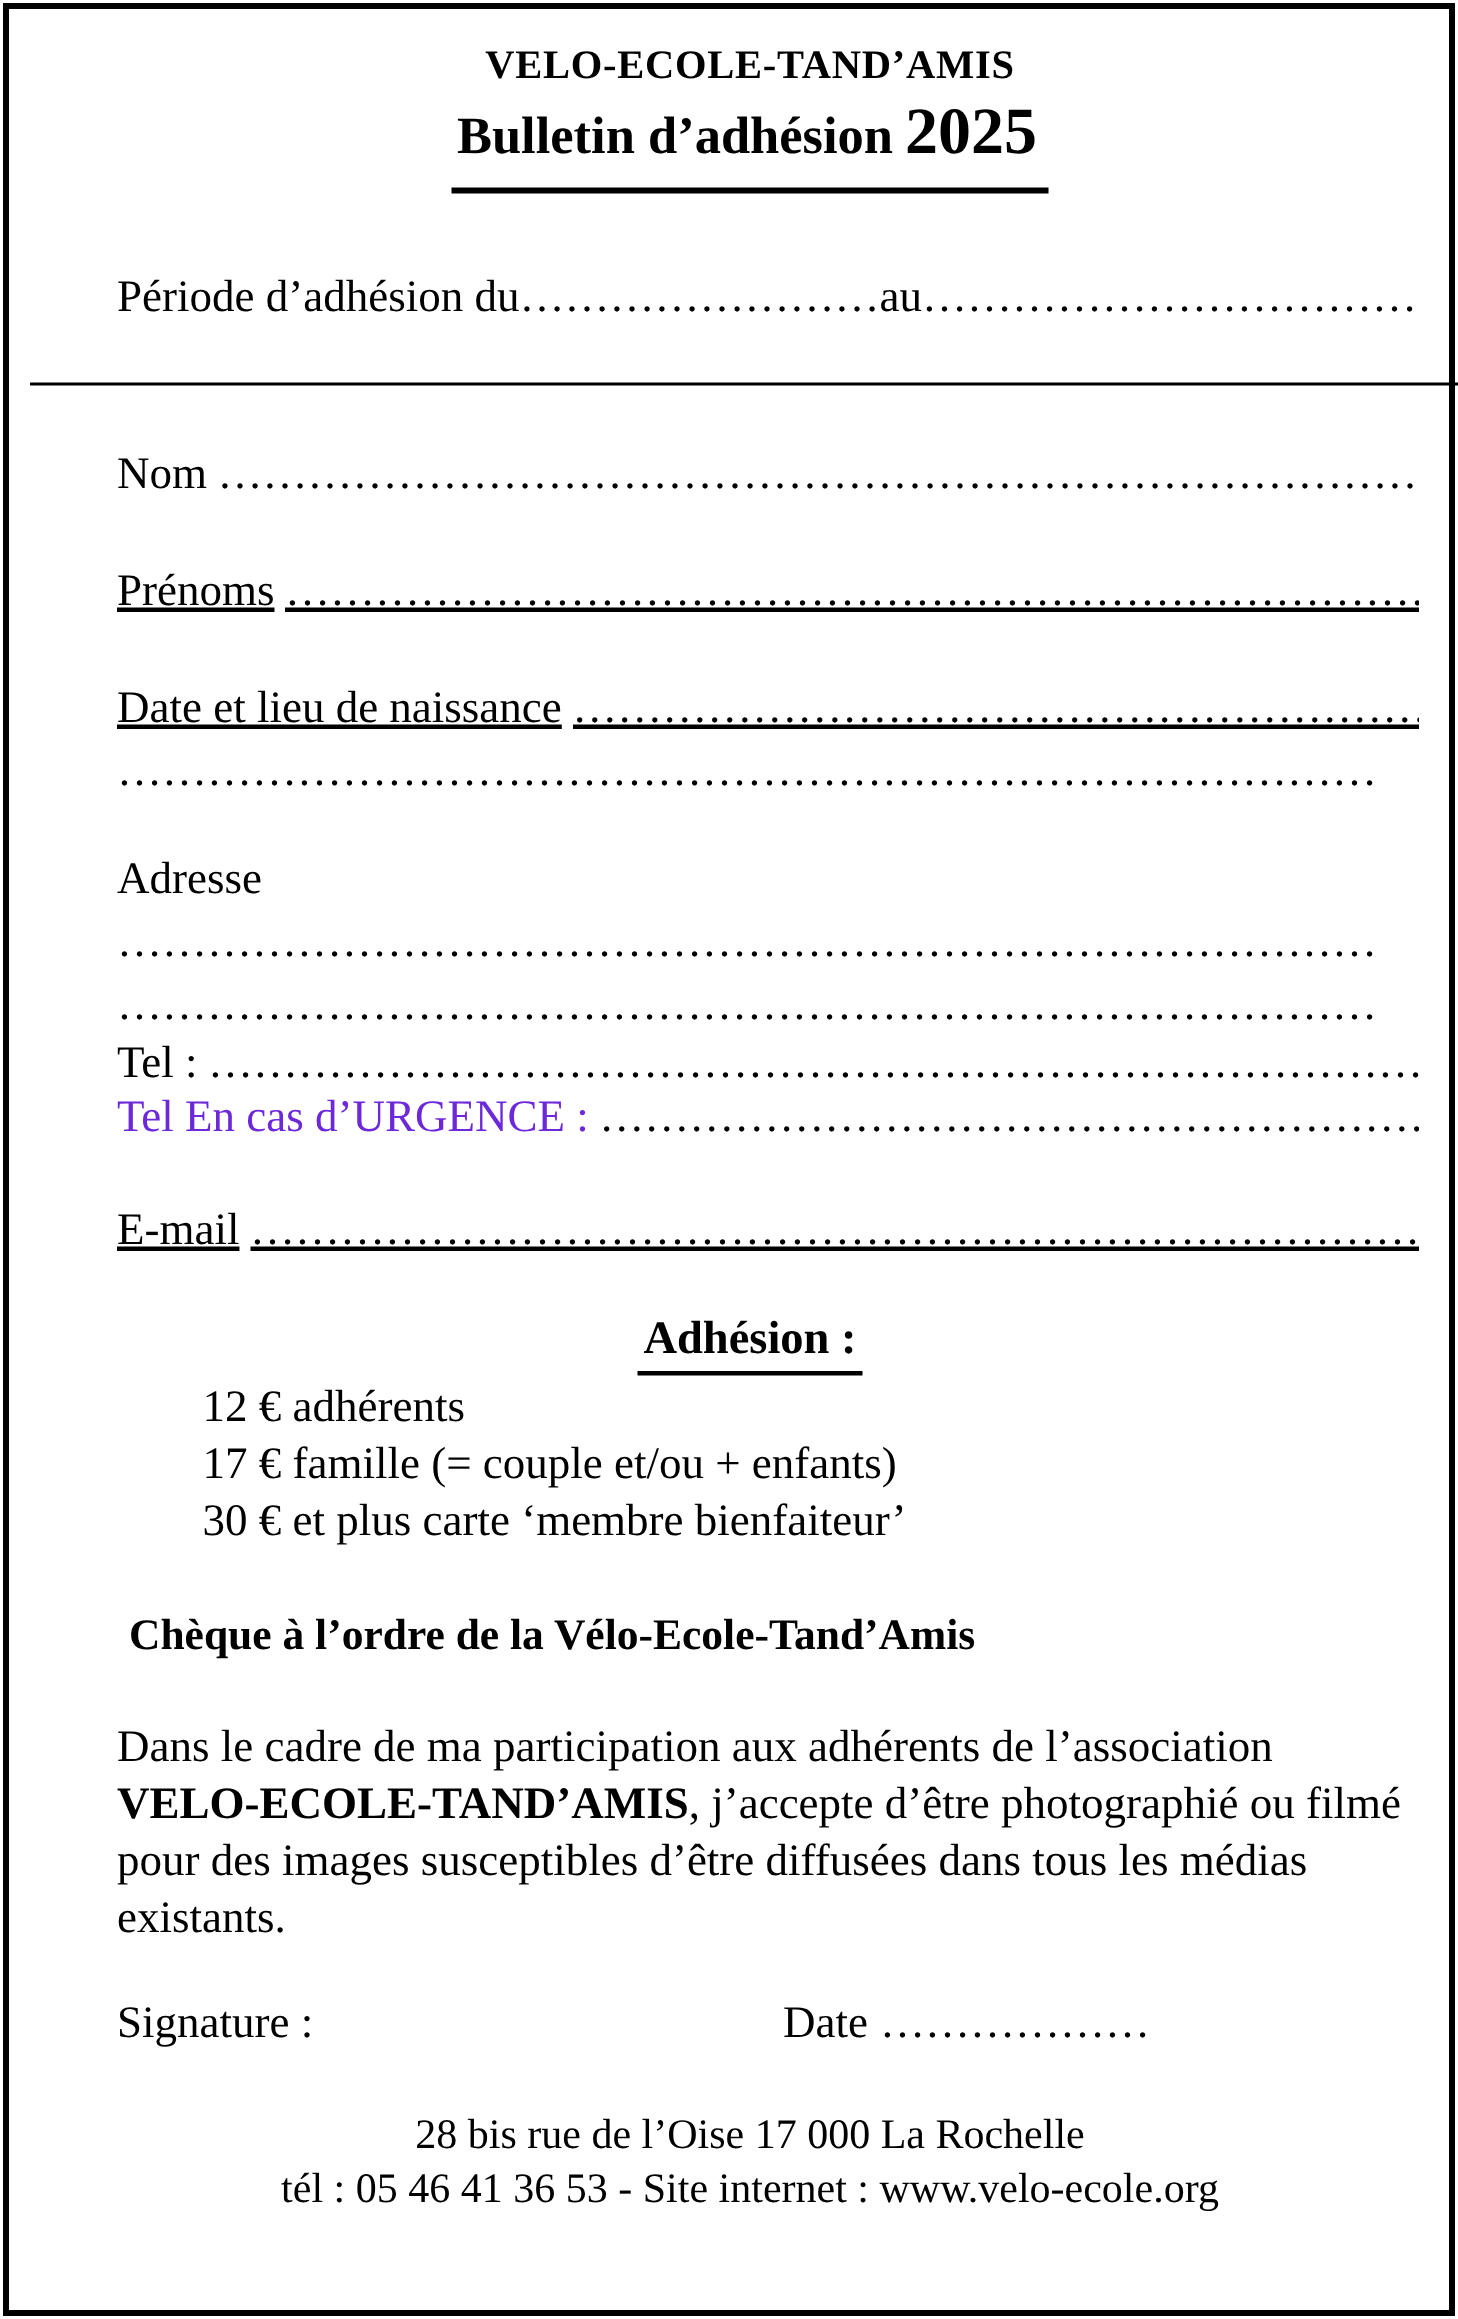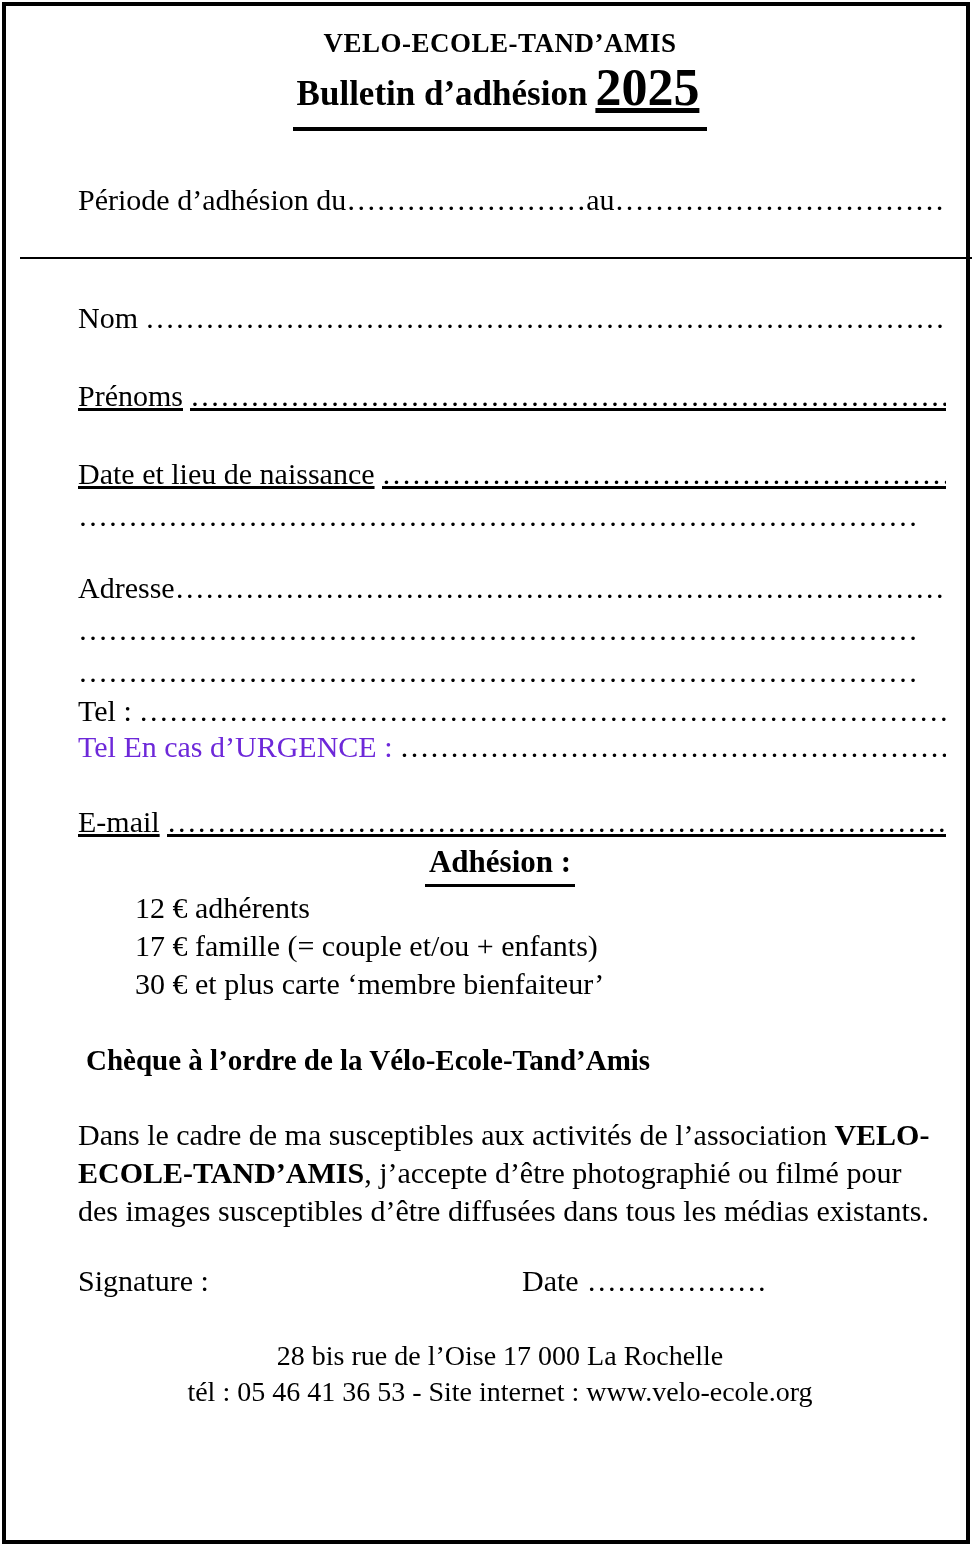--- a/index.html
+++ b/index.html
@@ -42,21 +42,21 @@
     margin-top: 6px;
     letter-spacing: .5px;
   }
   .form-title-line { margin-top: 4px; line-height: 48px; }
   .underline-wrap {
     display: inline-block;
     border-bottom: 4px solid #000;
     padding: 0 8px 3px 4px;
   }
   .form-title { font-size: 35px; font-weight: bold; }
-  .year { font-size: 52px; font-weight: bold; margin-left: 8px; text-decoration: underline; }
+  .year { font-size: 44px; font-weight: bold; margin-left: 8px; }
 
   
   .line {
     display: flex;
     align-items: baseline;
     white-space: nowrap;
     overflow: hidden;
     font-size: 30px;
     height: 42px;
     line-height: 42px;
@@ -73,25 +73,25 @@
 
   .periode { margin-top: 48px; }
   .rule {
     border: none;
     border-top: 2px solid #000;
     height: 0;
     margin: 36px -40px 0 -58px;
   }
   .mt38 { margin-top: 38px; }
   .mt36 { margin-top: 36px; text-decoration: underline; }
-  .mt30 { margin-top: 30px; }
+  .mt30 { margin-top: 30px; flex-direction: column; }
   .tight { height: 36px; line-height: 36px; }
 
   
-  .adhesion-heading { line-height: 38px; }
+  .adhesion-heading { margin-top: 32px; line-height: 38px; }
   .adhesion-underline {
     display: inline-block;
     border-bottom: 3px solid #000;
     padding: 0 4px 3px 4px;
     font-size: 31px;
     font-weight: bold;
   }
   .options { margin-top: 2px; padding-left: 57px; }
   .option { font-size: 30px; line-height: 38px; white-space: nowrap; }
   .cheque {
@@ -201,21 +201,21 @@
     </div>
 
     <div class="options">
       <div class="option">12 € adhérents</div>
       <div class="option">17 € famille (= couple et/ou + enfants)</div>
       <div class="option">30 € et plus carte ‘membre bienfaiteur’</div>
     </div>
 
     <div class="cheque">Chèque à l’ordre de la Vélo-Ecole-Tand’Amis</div>
 
-    <p class="consent"><span>Dans le cadre de ma susceptibles aux activités de l’association </span><b>VELO-ECOLE-TAND’AMIS</b><span>, j’accepte d’être photographié ou filmé pour des images susceptibles d’être diffusées dans tous les médias existants.</span></p>
+    <p class="consent"><span>Dans le cadre de ma participation aux adhérents de l’association </span><b>VELO-ECOLE-TAND’AMIS</b><span>, j’accepte d’être photographié ou filmé pour des images susceptibles d’être diffusées dans tous les médias existants.</span></p>
 
     <div class="sig-row">
       <span class="sig-label">Signature :</span>
       <span class="date-label">Date</span>
       <span class="fixed-dots">………………</span>
     </div>
 
     <div class="footer centered">
       <div>28 bis rue de l’Oise 17 000 La Rochelle</div>
       <div>tél : 05 46 41 36 53 - Site internet : www.velo-ecole.org</div>

